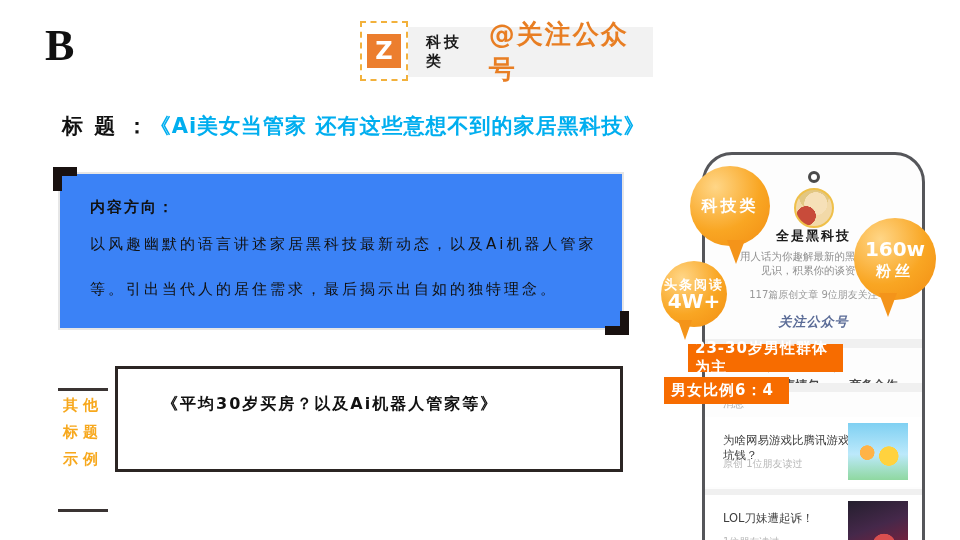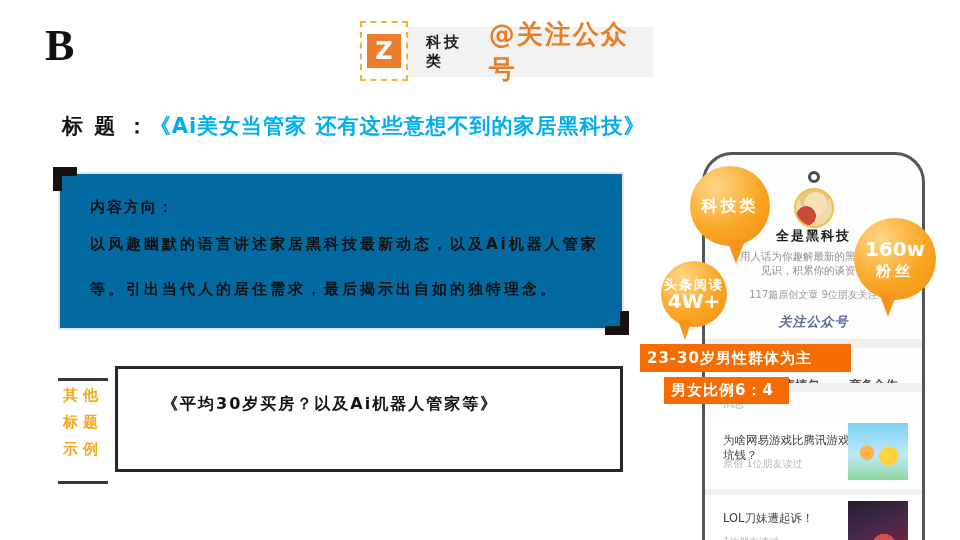--- a/index.html
+++ b/index.html
@@ -20,32 +20,32 @@
   .header-category { margin-left:18px; font-size:15px; font-weight:bold; color:#1a1a1a; letter-spacing:3px; }
   .header-handle { margin-left:10px; font-size:26px; font-weight:bold; color:#e87e23; letter-spacing:2px; }
 
   
   .title-row { position:absolute; left:62px; top:112px; display:flex; align-items:baseline; white-space:nowrap; }
   .title-label { font-size:21px; font-weight:bold; color:#111; letter-spacing:2px; }
   .title-text { font-size:21px; font-weight:bold; color:#00aeef; letter-spacing:1px; }
 
   
   .content-box { position:absolute; left:58px; top:172px; width:566px; height:158px;
-    border:2px solid #e6e6e6; background:#0369a1; }
+    border:2px solid #e6e6e6; background:#3b82f6; }
   .bracket-tl { position:absolute; left:-7px; top:-7px; width:24px; height:24px;
     border-top:9px solid #191110; border-left:9px solid #191110; }
   .bracket-br { position:absolute; right:-7px; bottom:-7px; width:24px; height:24px;
     border-bottom:9px solid #191110; border-right:9px solid #191110; }
   .content-heading { position:absolute; left:30px; top:24px; font-size:15px; font-weight:bold; color:#111;
     letter-spacing:2px; }
-  .content-body { position:absolute; left:30px; top:48px; width:512px; font-size:15px; font-weight:bold;
+  .content-body { position:absolute; left:30px; top:48px; width:512px; font-size:15px; font-weight:normal;
     color:#111; letter-spacing:3px; line-height:45px; }
 
   
-  .other-label-col { position:absolute; left:58px; top:378px; width:50px; height:106px; text-align:center; }
+  .other-label-col { position:absolute; left:58px; top:388px; width:50px; height:124px; text-align:center; }
   .rule { position:absolute; left:0; width:50px; height:3px; background:#3a3433; }
   .rule-top { top:0; } .rule-bottom { bottom:0; }
   .other-label-line { margin-top:8px; font-size:15px; font-weight:bold; color:#f7a81d; letter-spacing:5px;
     line-height:19px; }
   .other-label-col .other-label-line:first-of-type { margin-top:14px; }
   .other-box { position:absolute; left:115px; top:366px; width:508px; height:106px; border:3px solid #2b2523;
     background:#fff; padding:14px 0 0 44px; }
   .other-example { font-size:16px; font-weight:bold; color:#111; letter-spacing:2px; line-height:41px;
     white-space:nowrap; }
 
@@ -106,21 +106,21 @@
   .bubble-read { left:661px; top:261px; width:66px; height:66px; }
   .tail-read { left:678px; top:320px; border-left-width:7px; border-right-width:7px; border-top-width:20px; }
   .fans-num { font-size:20px; line-height:24px; }
   .fans-word { font-size:15px; letter-spacing:4px; line-height:20px; }
   .read-word { font-size:13px; letter-spacing:2px; line-height:15px; }
   .read-num { font-size:20px; line-height:19px; }
 
   
   .demo-bar { position:absolute; background:#f76c00; color:#fff; font-weight:bold; z-index:6;
     display:flex; align-items:center; padding-left:7px; letter-spacing:1px; }
-  .demo-bar1 { left:640px; top:344px; width:211px; height:28px; font-size:15px; }
+  .demo-bar1 { left:688px; top:344px; width:155px; height:28px; font-size:15px; }
   .demo-bar2 { left:664px; top:377px; width:125px; height:27px; font-size:15px; }
 </style>
 </head>
 <body>
 
 <div id="slide">
 
   <div class="slide-letter">B</div>
 
   <div class="header-strip">

